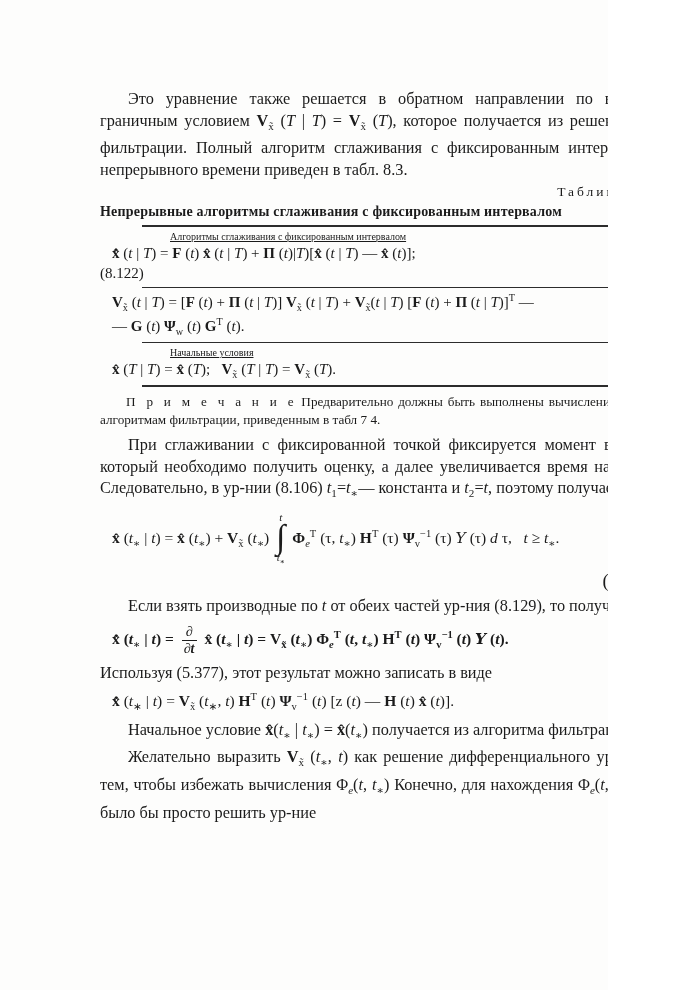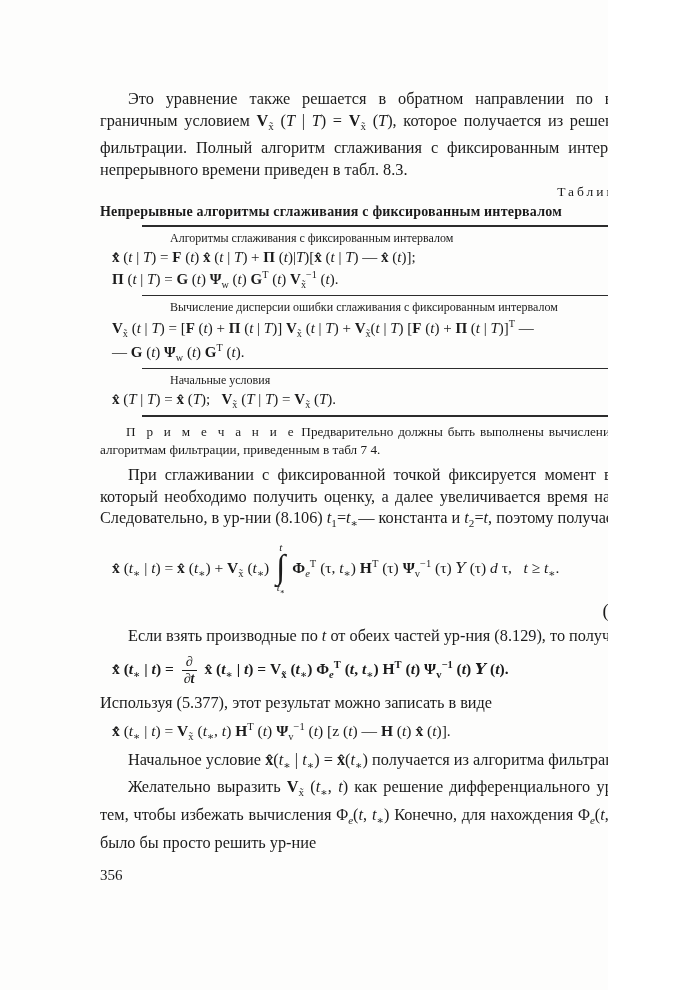--- a/index.html
+++ b/index.html
@@ -9,21 +9,21 @@
   }
   .content{position:absolute;left:100px;top:88px;width:582px;}
   p.body{font-size:16.3px;line-height:21.5px;text-align:justify;margin:0;}
   p.ind{text-indent:28px;}
   
   .tbl{margin-top:4px;}
   .tbl-label{font-size:13.5px;letter-spacing:3px;text-align:right;padding-right:24px;margin-top:3px;}
   .tbl-title{font-size:14px;font-weight:bold;text-align:left;margin-top:4px;letter-spacing:0.2px;}
   .rule{margin:5px 24px 4px 42px;border-top:1px solid #2c2c2c;height:0;}
   .rule.thick{border-top-width:2.5px;}
-  .sec-head{font-size:12px;margin:4px 24px 2px 70px;}
+  .sec-head{font-size:10px;margin:4px 24px 2px 70px;text-decoration:underline;}
   .eqrow{display:flex;justify-content:space-between;align-items:center;margin:3px 0;}
   .eq{margin-left:12px;font-size:15.5px;white-space:nowrap;}
   .tbl .eq{font-size:15px;text-align:right;}
   .eqnum{margin-right:24px;font-size:15px;white-space:nowrap;text-align:right;}
   .eqnum-line{text-align:right;margin-right:24px;font-size:19px;margin-top:2px;}
   .note{font-size:13.2px;line-height:17.5px;text-align:justify;margin:6px 12px 0 0;text-indent:26px;}
   .sp{letter-spacing:3px;}
   sub{font-size:68%;}
   sup{font-size:68%;}
   
@@ -51,27 +51,25 @@
       <div class="tbl-label">Таблица 8 3</div>
       <div class="tbl-title">Непрерывные алгоритмы сглаживания с фиксированным интервалом</div>
       <div class="rule thick"></div>
 
       <div class="sec-head">Алгоритмы сглаживания с фиксированным интервалом</div>
       <div class="eqrow">
         <span class="eq"><b>x̂̇</b> (<i>t</i> | <i>T</i>) = <b>F</b> (<i>t</i>) <b>x̂</b> (<i>t</i> | <i>T</i>) + <b>Π</b> (<i>t</i>)|<i>T</i>)[<b>x̂</b> (<i>t</i> | <i>T</i>) — <b>x̂</b> (<i>t</i>)];</span>
         <span class="eqnum">(8 123)</span>
       </div>
       <div class="eqrow">
-        <span class="eq"><b>Π</b> (<i>t</i> | <i>T</i>) = <b>G</b> (<i>t</i>) <b>Ψ</b><sub>w</sub> (<i>t</i>) <b>G</b><sup>T</sup> (<i>t</i>) <b>V</b><sub>x̃</sub><sup>−1</sup> (<i>t</i>).</span>
         <span class="eqnum">(8.122)</span>
       </div>
 
       <div class="rule"></div>
 
-      <div class="sec-head">Вычисление дисперсии ошибки сглаживания с фиксированным интервалом</div>
       <div class="eqrow">
         <span class="eq"><b>V</b><sub>x̃</sub> (<i>t</i> | <i>T</i>) = [<b>F</b> (<i>t</i>) + <b>Π</b> (<i>t</i> | <i>T</i>)] <b>V</b><sub>x̃</sub> (<i>t</i> | <i>T</i>) + <b>V</b><sub>x̃</sub>(<i>t</i> | <i>T</i>) [<b>F</b> (<i>t</i>) + <b>Π</b> (<i>t</i> | <i>T</i>)]<sup>T</sup> —</span>
         <span class="eqnum"></span>
       </div>
       <div class="eqrow">
         <span class="eq">— <b>G</b> (<i>t</i>) <b>Ψ</b><sub>w</sub> (<i>t</i>) <b>G</b><sup>T</sup> (<i>t</i>).</span>
         <span class="eqnum">(8.128)</span>
       </div>
 
       <div class="rule"></div>
@@ -105,24 +103,23 @@
     <div class="eqrow" style="margin-top:7px;margin-bottom:5px;font-weight:bold;">
       <span class="eq"><b>x̂̇</b> (<i>t</i><sub>∗</sub> | <i>t</i>) = <span class="frac">
             <span>∂</span>
             <span>∂<i>t</i></span>
           </span> <b>x̂</b> (<i>t</i><sub>∗</sub> | <i>t</i>) = <b>V</b><sub>x̃</sub> (<i>t</i><sub>∗</sub>) <b>Φ</b><i><sub>e</sub></i><sup>T</sup> (<i>t</i>, <i>t</i><sub>∗</sub>) <b>H</b><sup>T</sup> (<i>t</i>) <b>Ψ</b><sub>v</sub><sup>−1</sup> (<i>t</i>) <span class="scr">Y</span> (<i>t</i>).</span>
       <span class="eqnum">(8.130)</span>
     </div>
 
     <p class="body">Используя (5.377), этот результат можно записать в виде</p>
 
-    <div class="eqrow" style="margin-top:8px;margin-bottom:6px;">
+    <div class="eqrow" style="margin-top:8px;margin-bottom:6px;font-family:Liberation Serif, serif;">
       <span class="eq"><b>x̂̇</b> (<i>t</i><sub>∗</sub> | <i>t</i>) = <b>V</b><sub>x̃</sub> (<i>t</i><sub>∗</sub>, <i>t</i>) <b>H</b><sup>T</sup> (<i>t</i>) <b>Ψ</b><sub>v</sub><sup>−1</sup> (<i>t</i>) [z (<i>t</i>) — <b>H</b> (<i>t</i>) <b>x̂</b> (<i>t</i>)].</span>
       <span class="eqnum">(6.835)</span>
     </div>
 
     <p class="body ind">Начальное условие <b>x̂</b>(<i>t</i><sub>∗</sub> | <i>t</i><sub>∗</sub>) = <b>x̂</b>(<i>t</i><sub>∗</sub>) получается из алгоритма фильтрации.</p>
 
     <p class="body ind">Желательно выразить <b>V</b><sub>x̃</sub> (<i>t</i><sub>∗</sub>, <i>t</i>) как решение дифференциального уравнения с тем, чтобы избежать вычисления Φ<i><sub>e</sub></i>(<i>t</i>, <i>t</i><sub>∗</sub>) Конечно, для нахождения Φ<i><sub>e</sub></i>(<i>t</i>, <i>t</i><sub>∗</sub>) можно было бы просто решить ур-ние</p>
 
-    <div class="pagenum">356</div>
   </div>
 </div>
 
 </body></html>

